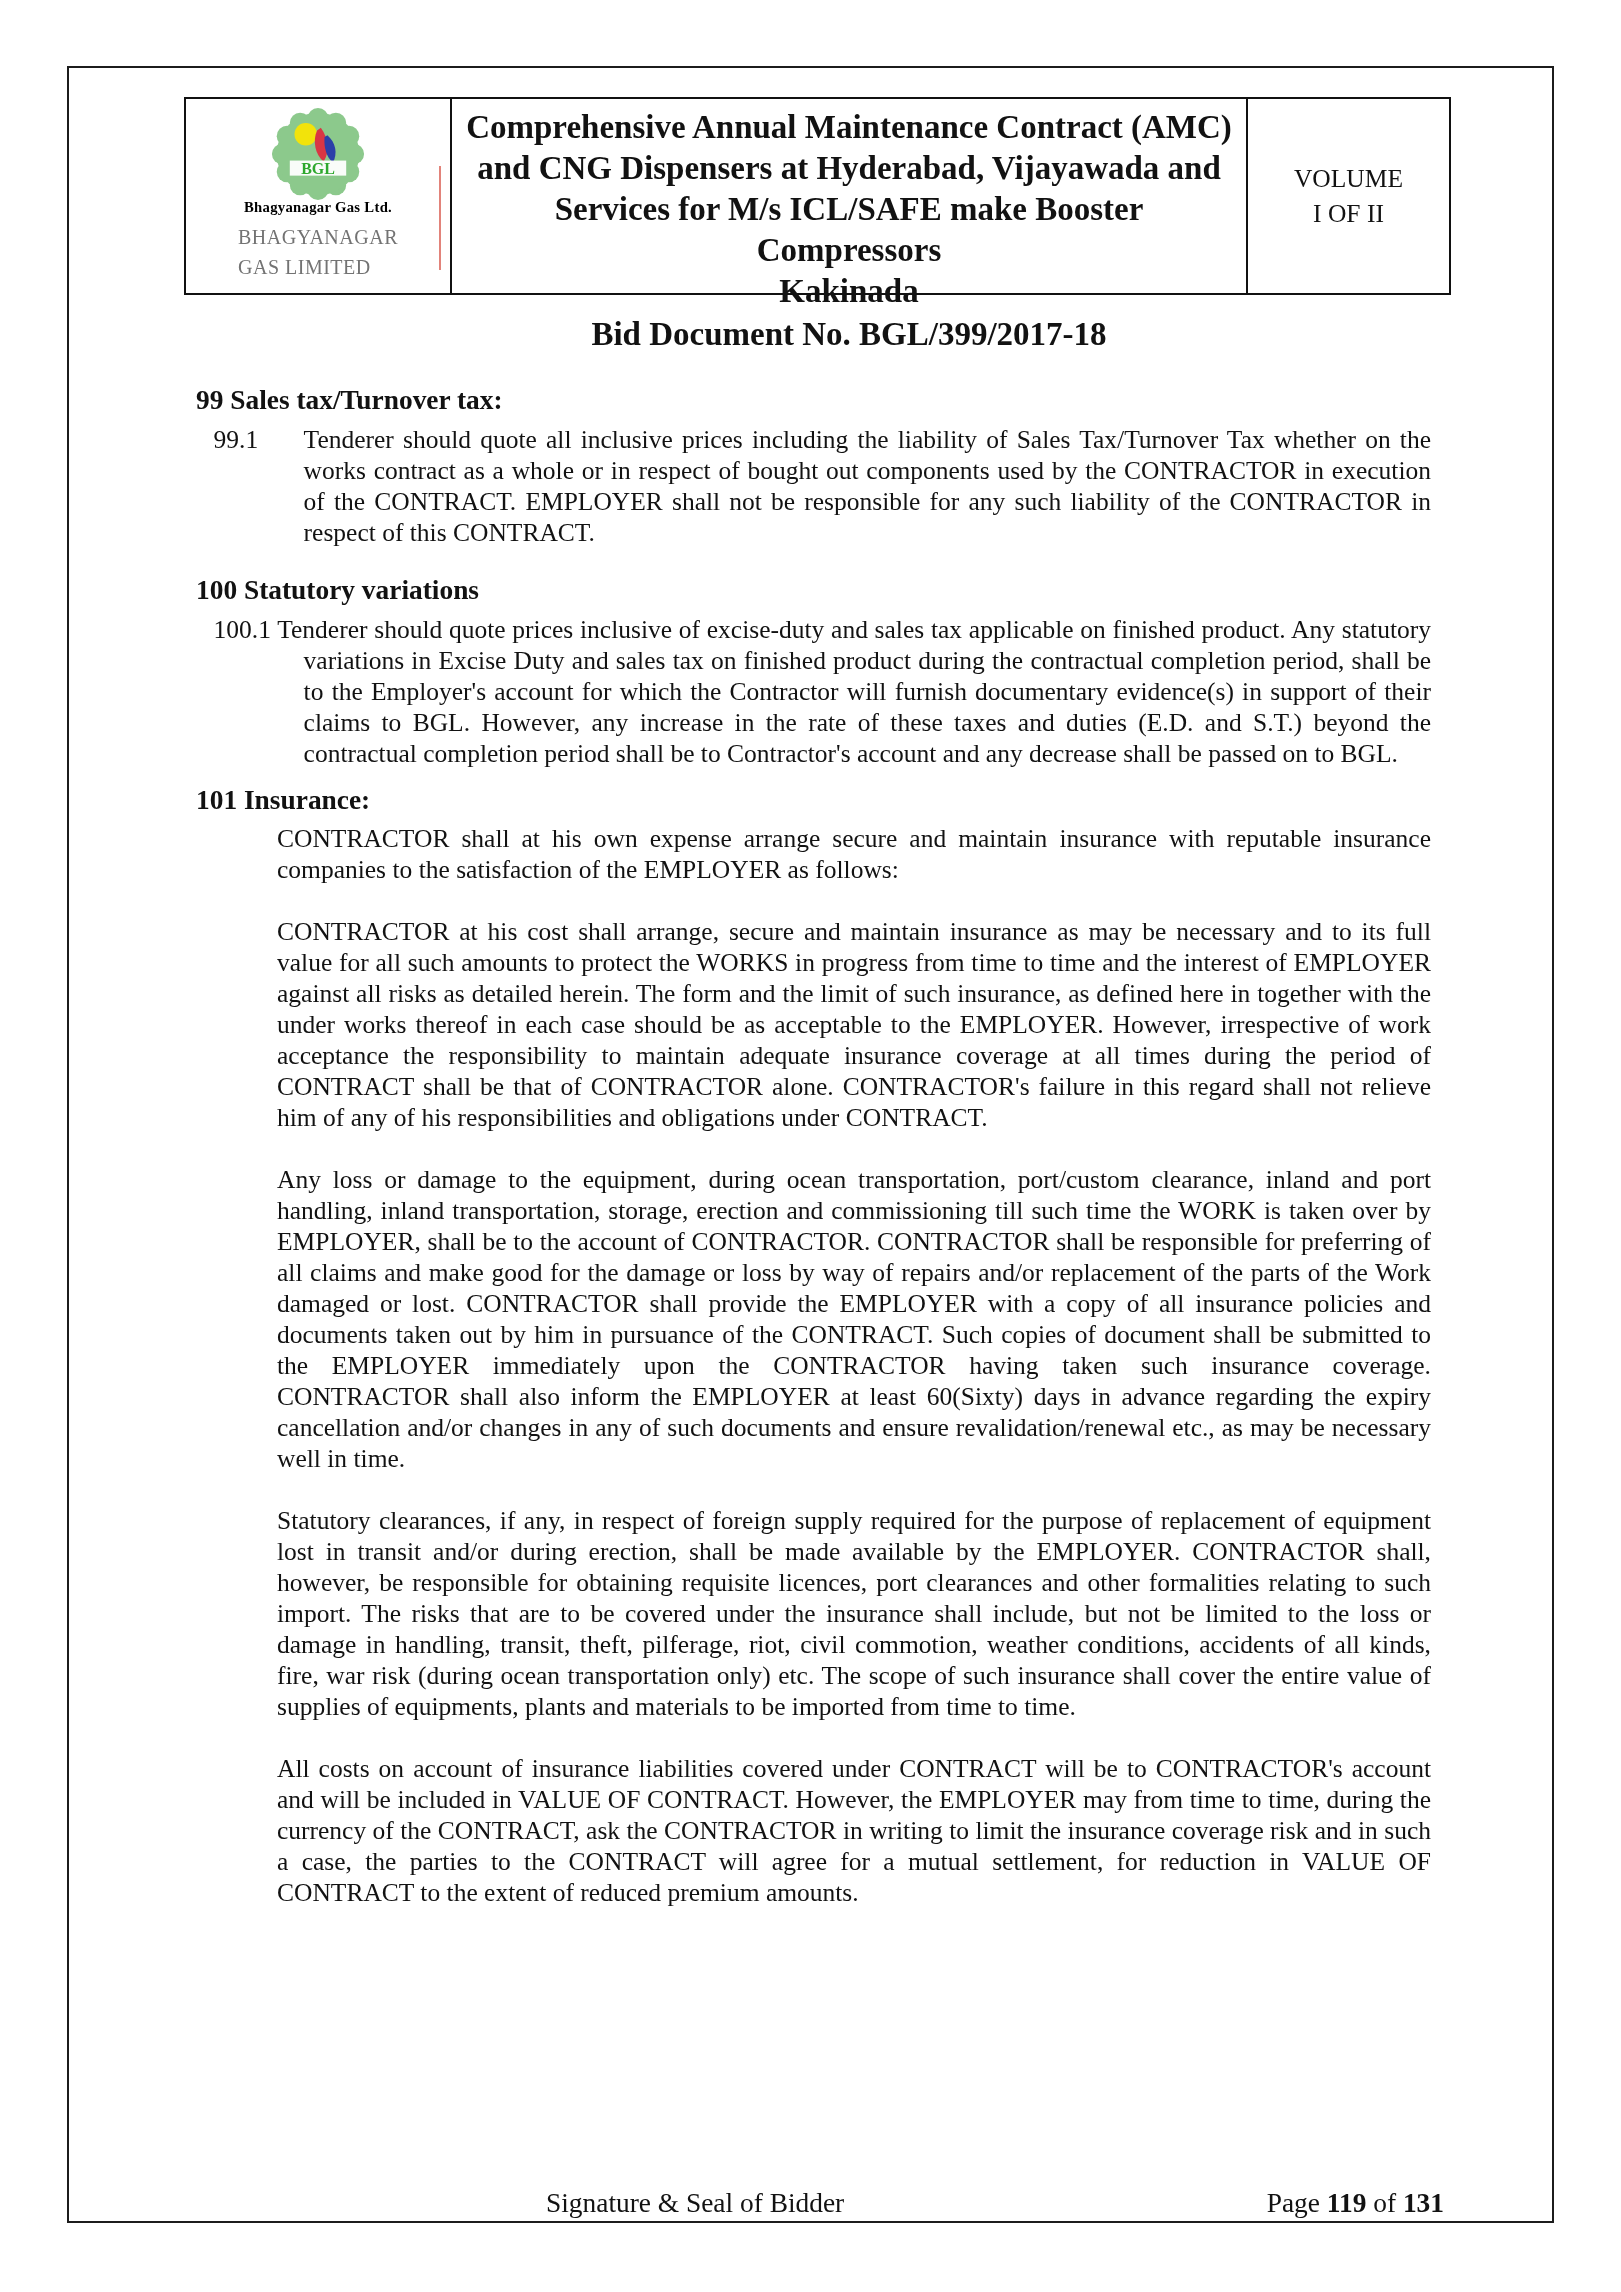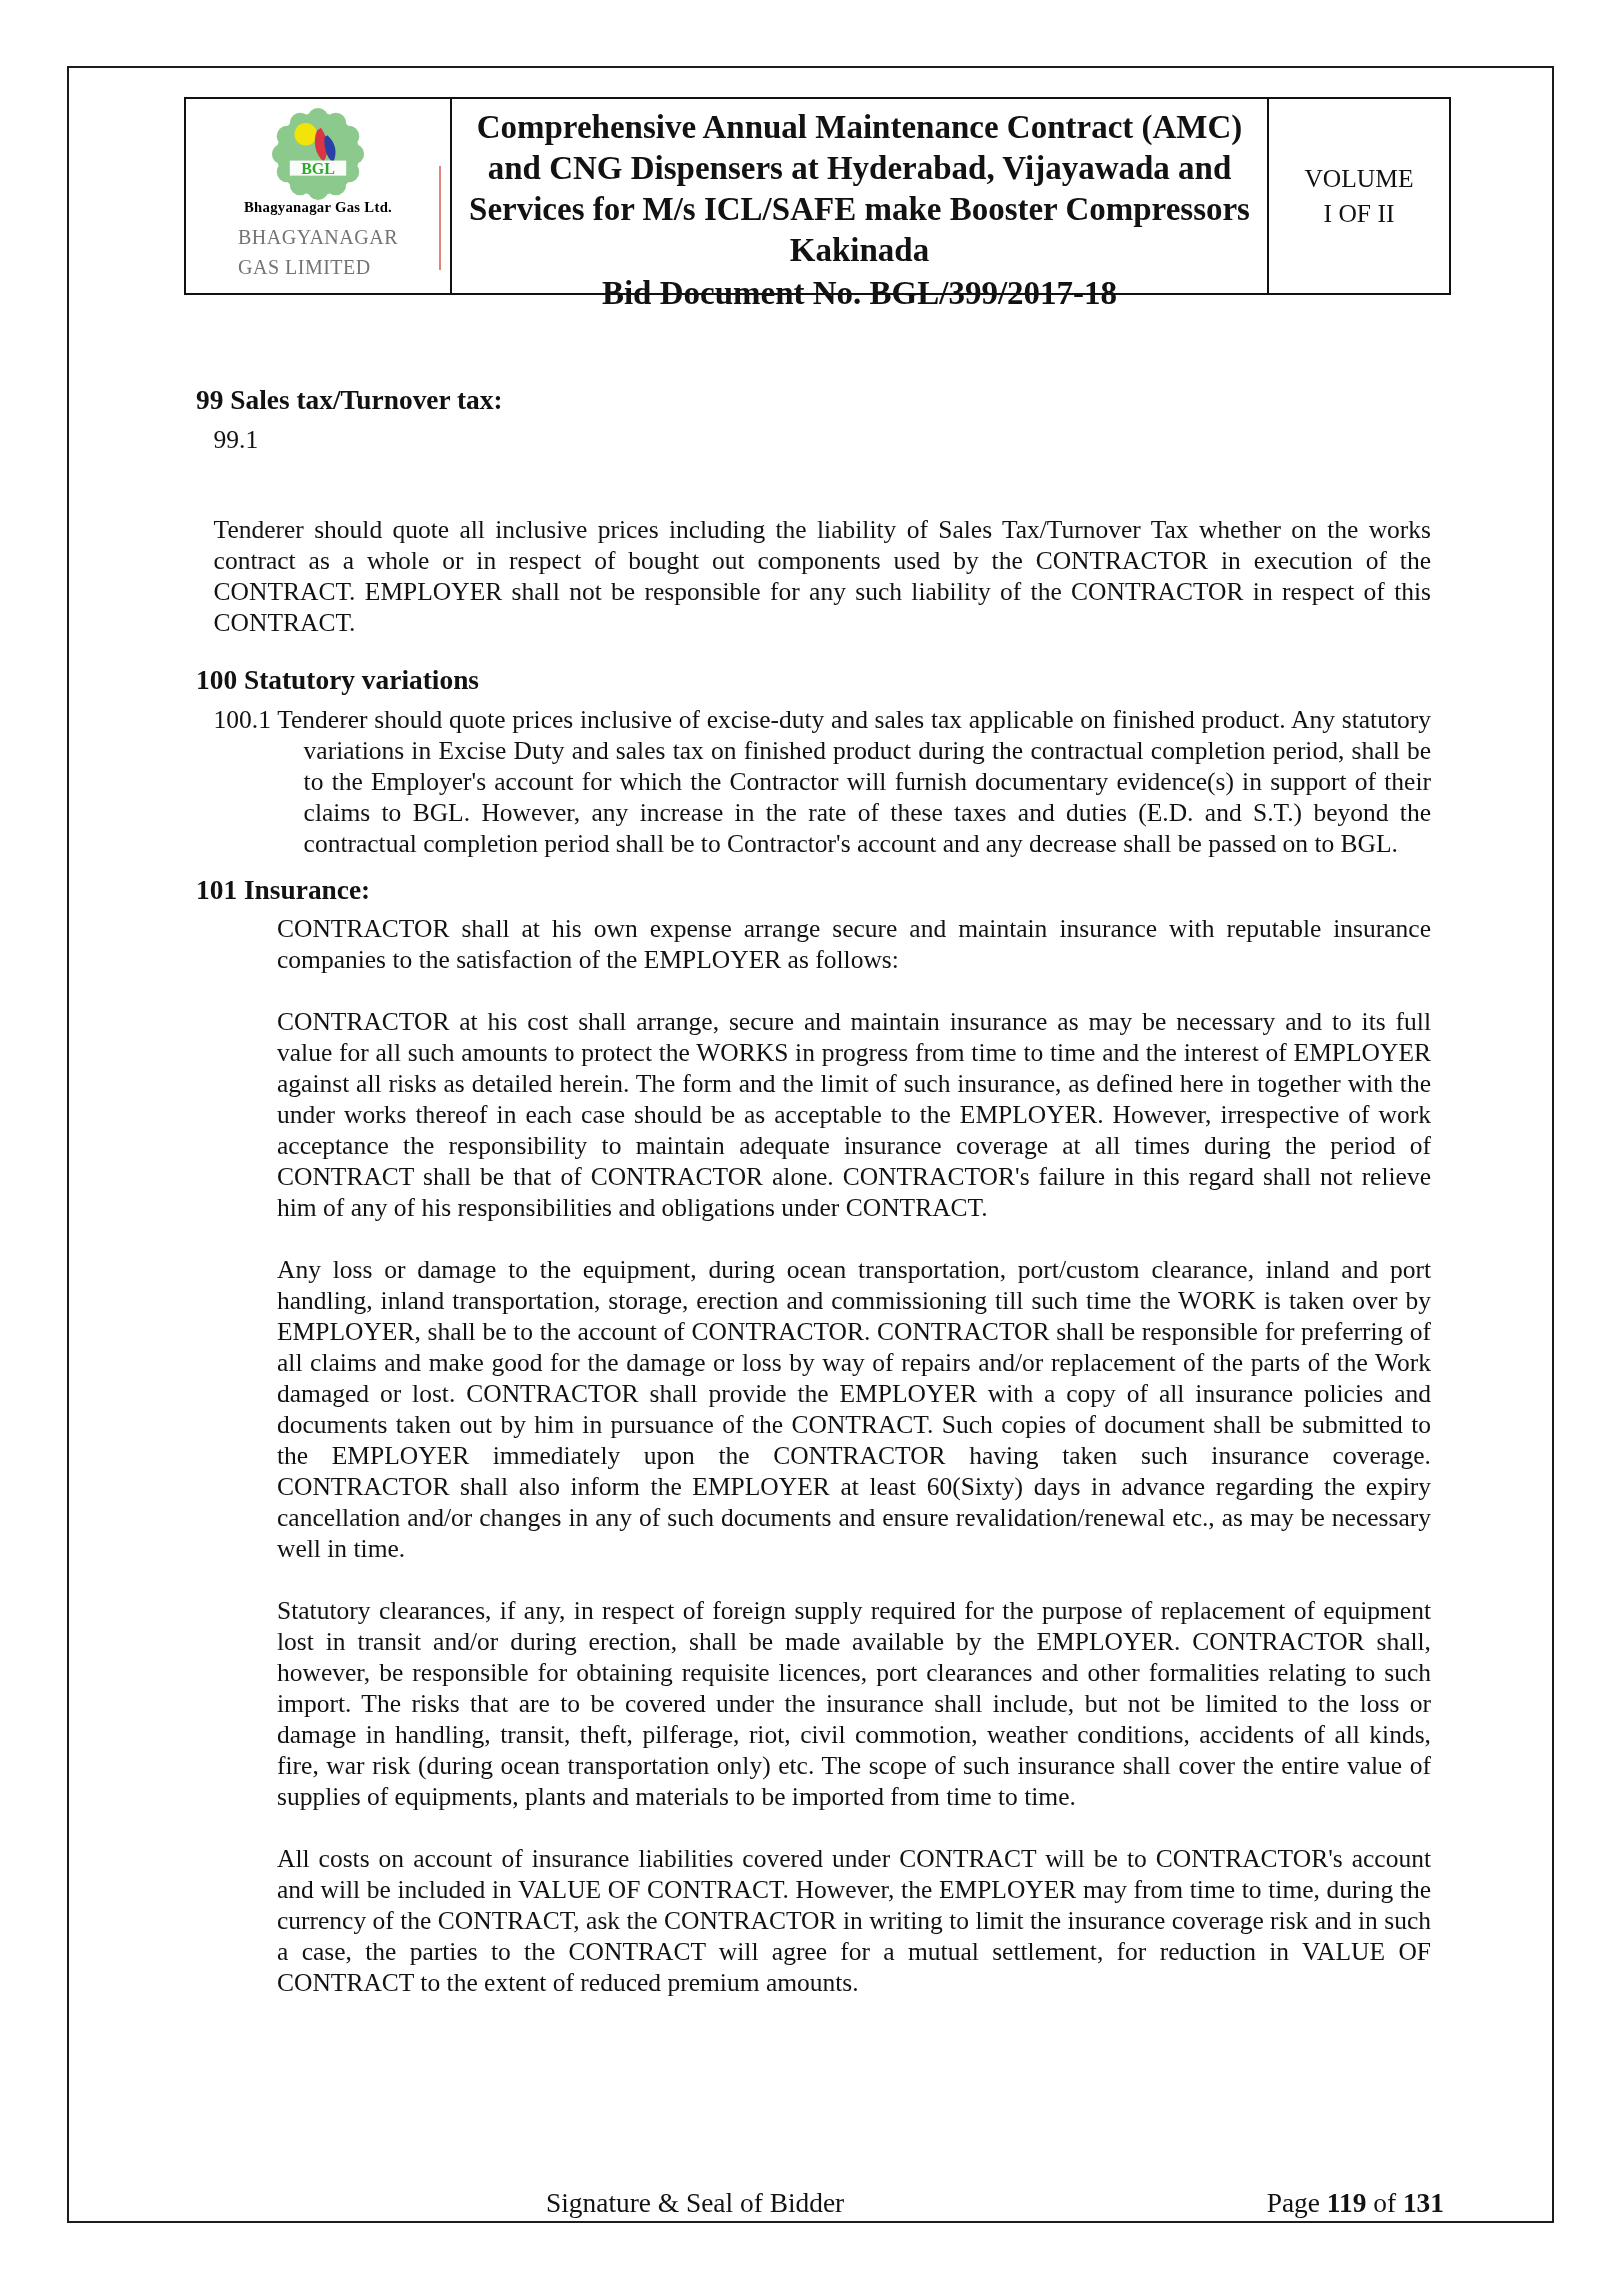--- a/index.html
+++ b/index.html
@@ -45,21 +45,21 @@
   .title-cell{
     flex:1;
     text-align:center;
     padding:7.8px 13.7px 0 13.7px;
     font-weight:bold;
     font-size:33px;
     line-height:41px;
   }
   .bid-line{margin-top:2px;}
   .volume-cell{
-    width:182px;
+    width:203px;
     border-left:2px solid #111;
     display:flex;flex-direction:column;justify-content:center;align-items:center;
     font-size:25.5px;line-height:35px;
   }
   .scan-line{
     position:absolute;
     left:370px;top:98px;width:2px;height:104px;
     background:#e2837a;
   }
   
@@ -71,21 +71,20 @@
   .sec-heading{
     font-weight:bold;
     font-size:27.4px;
     margin:0 0 7.8px 0;
   }
   .mt{margin-top:27.4px;}
   .mt2{margin-top:15.7px;}
   .numbered-item{
     display:flex;
     margin-left:17.6px;
-    flex-direction:column;
   }
   .item-num{
     width:90px;
     flex:0 0 90px;
   }
   .item-body{
     flex:1;
     text-align:justify;
   }
   p.hanging{

